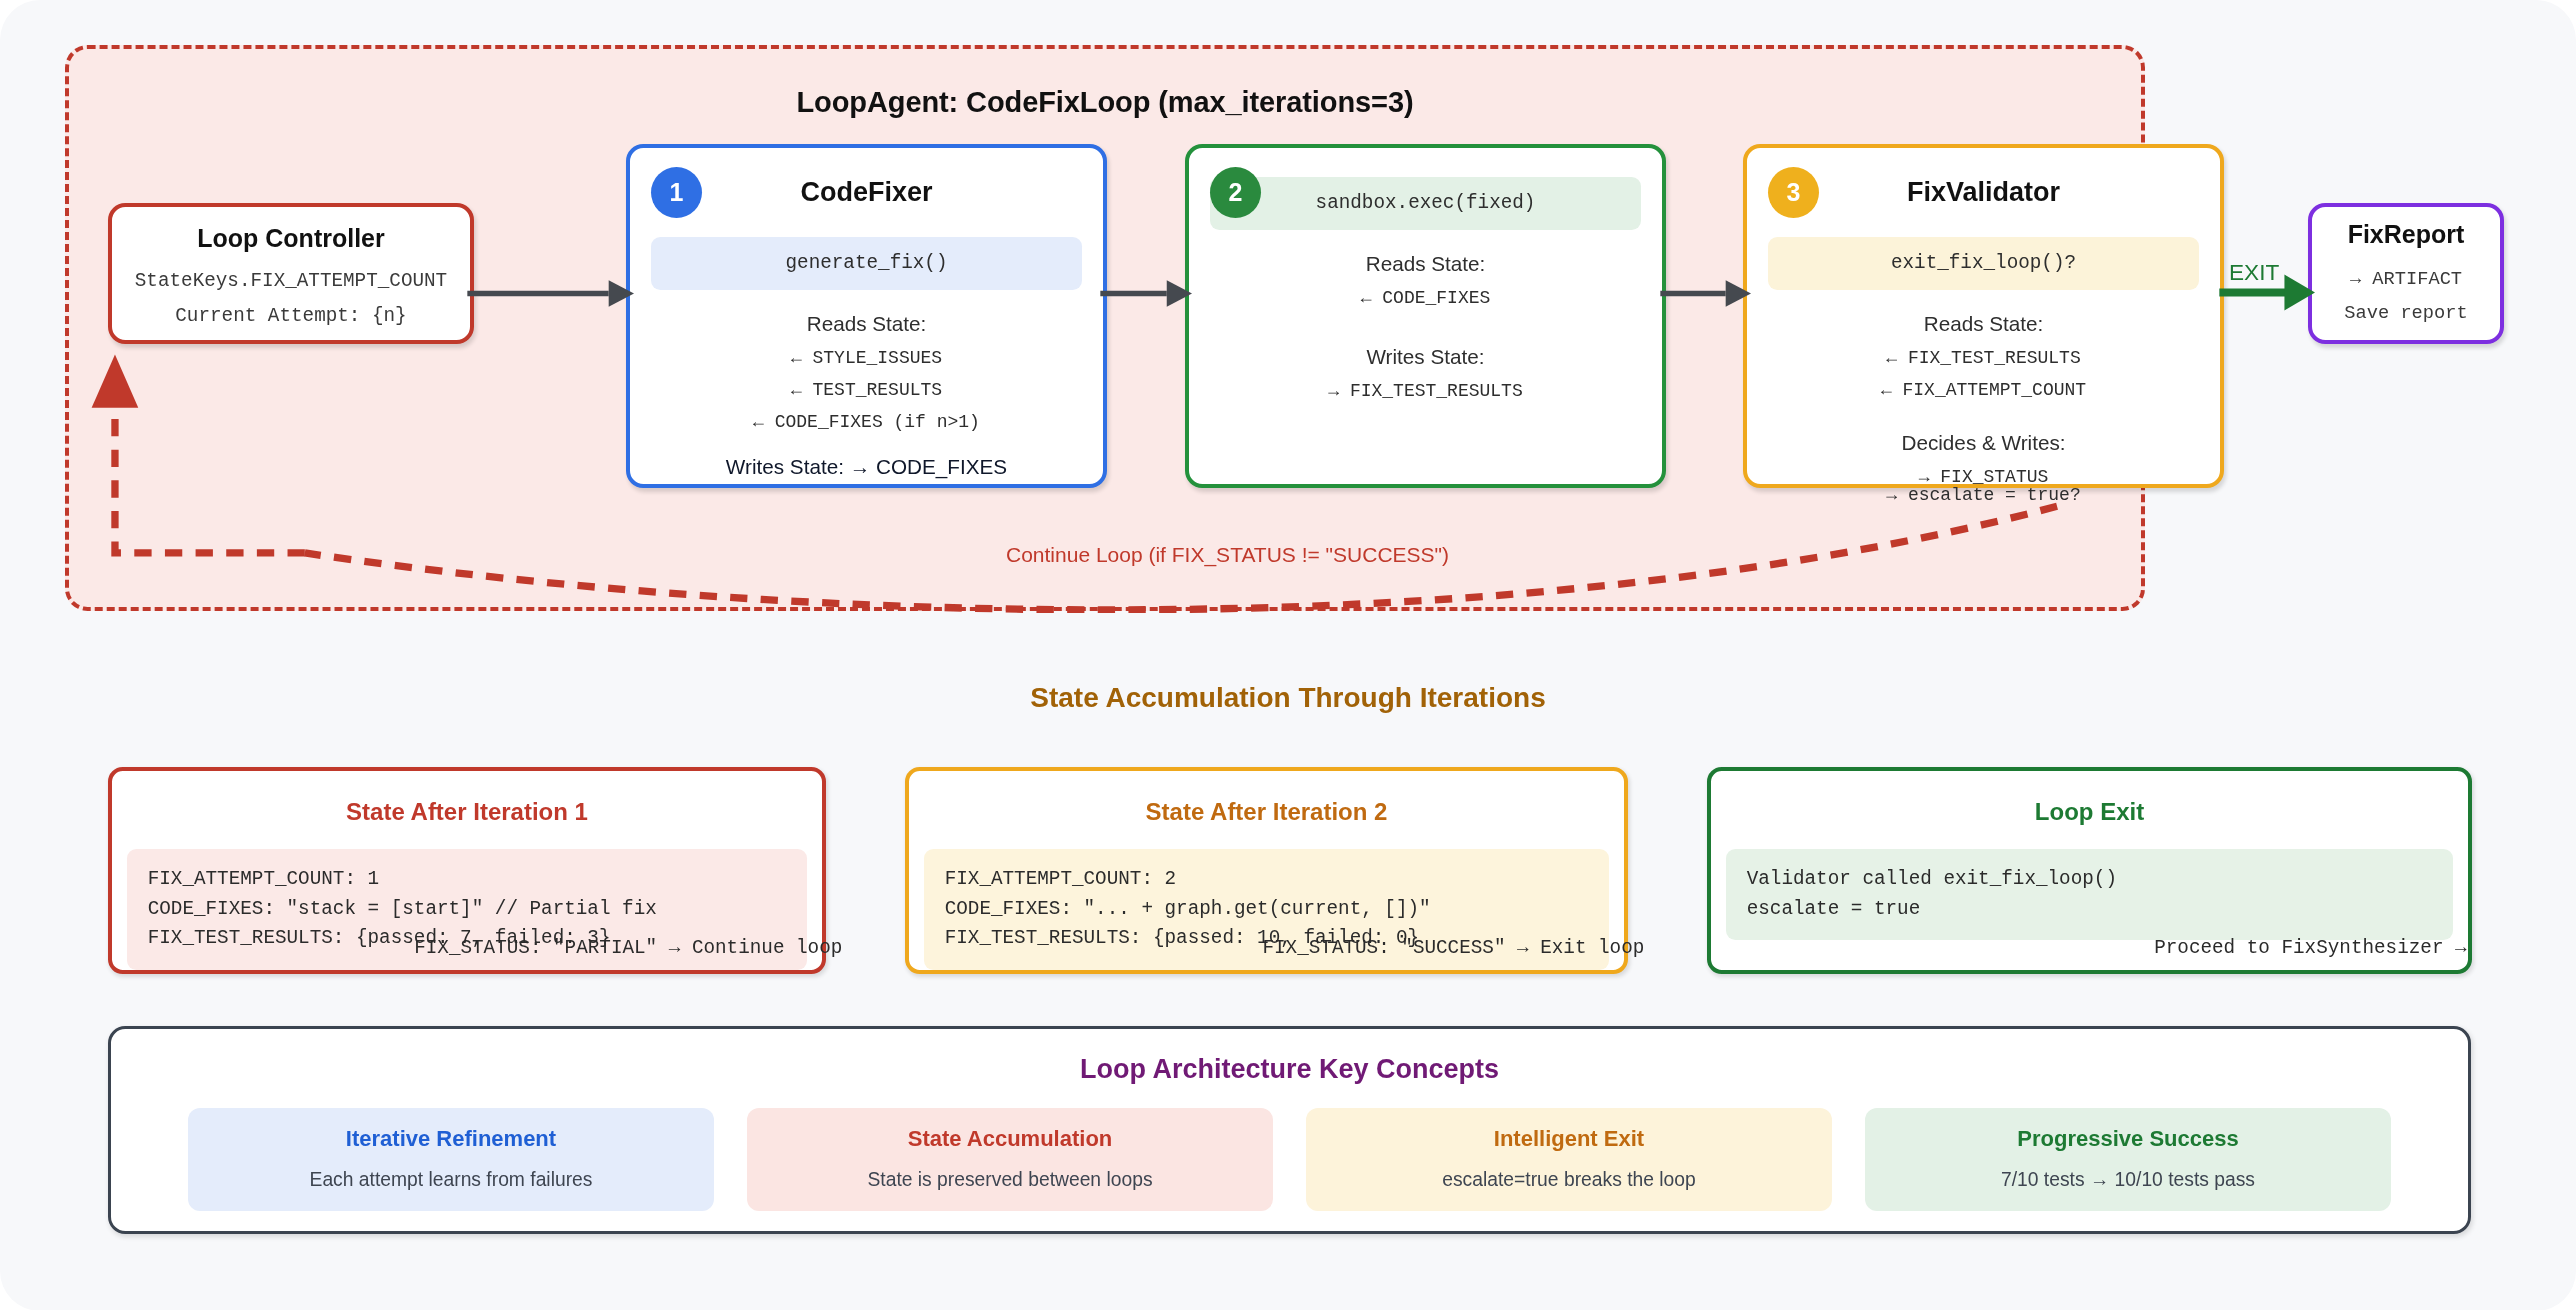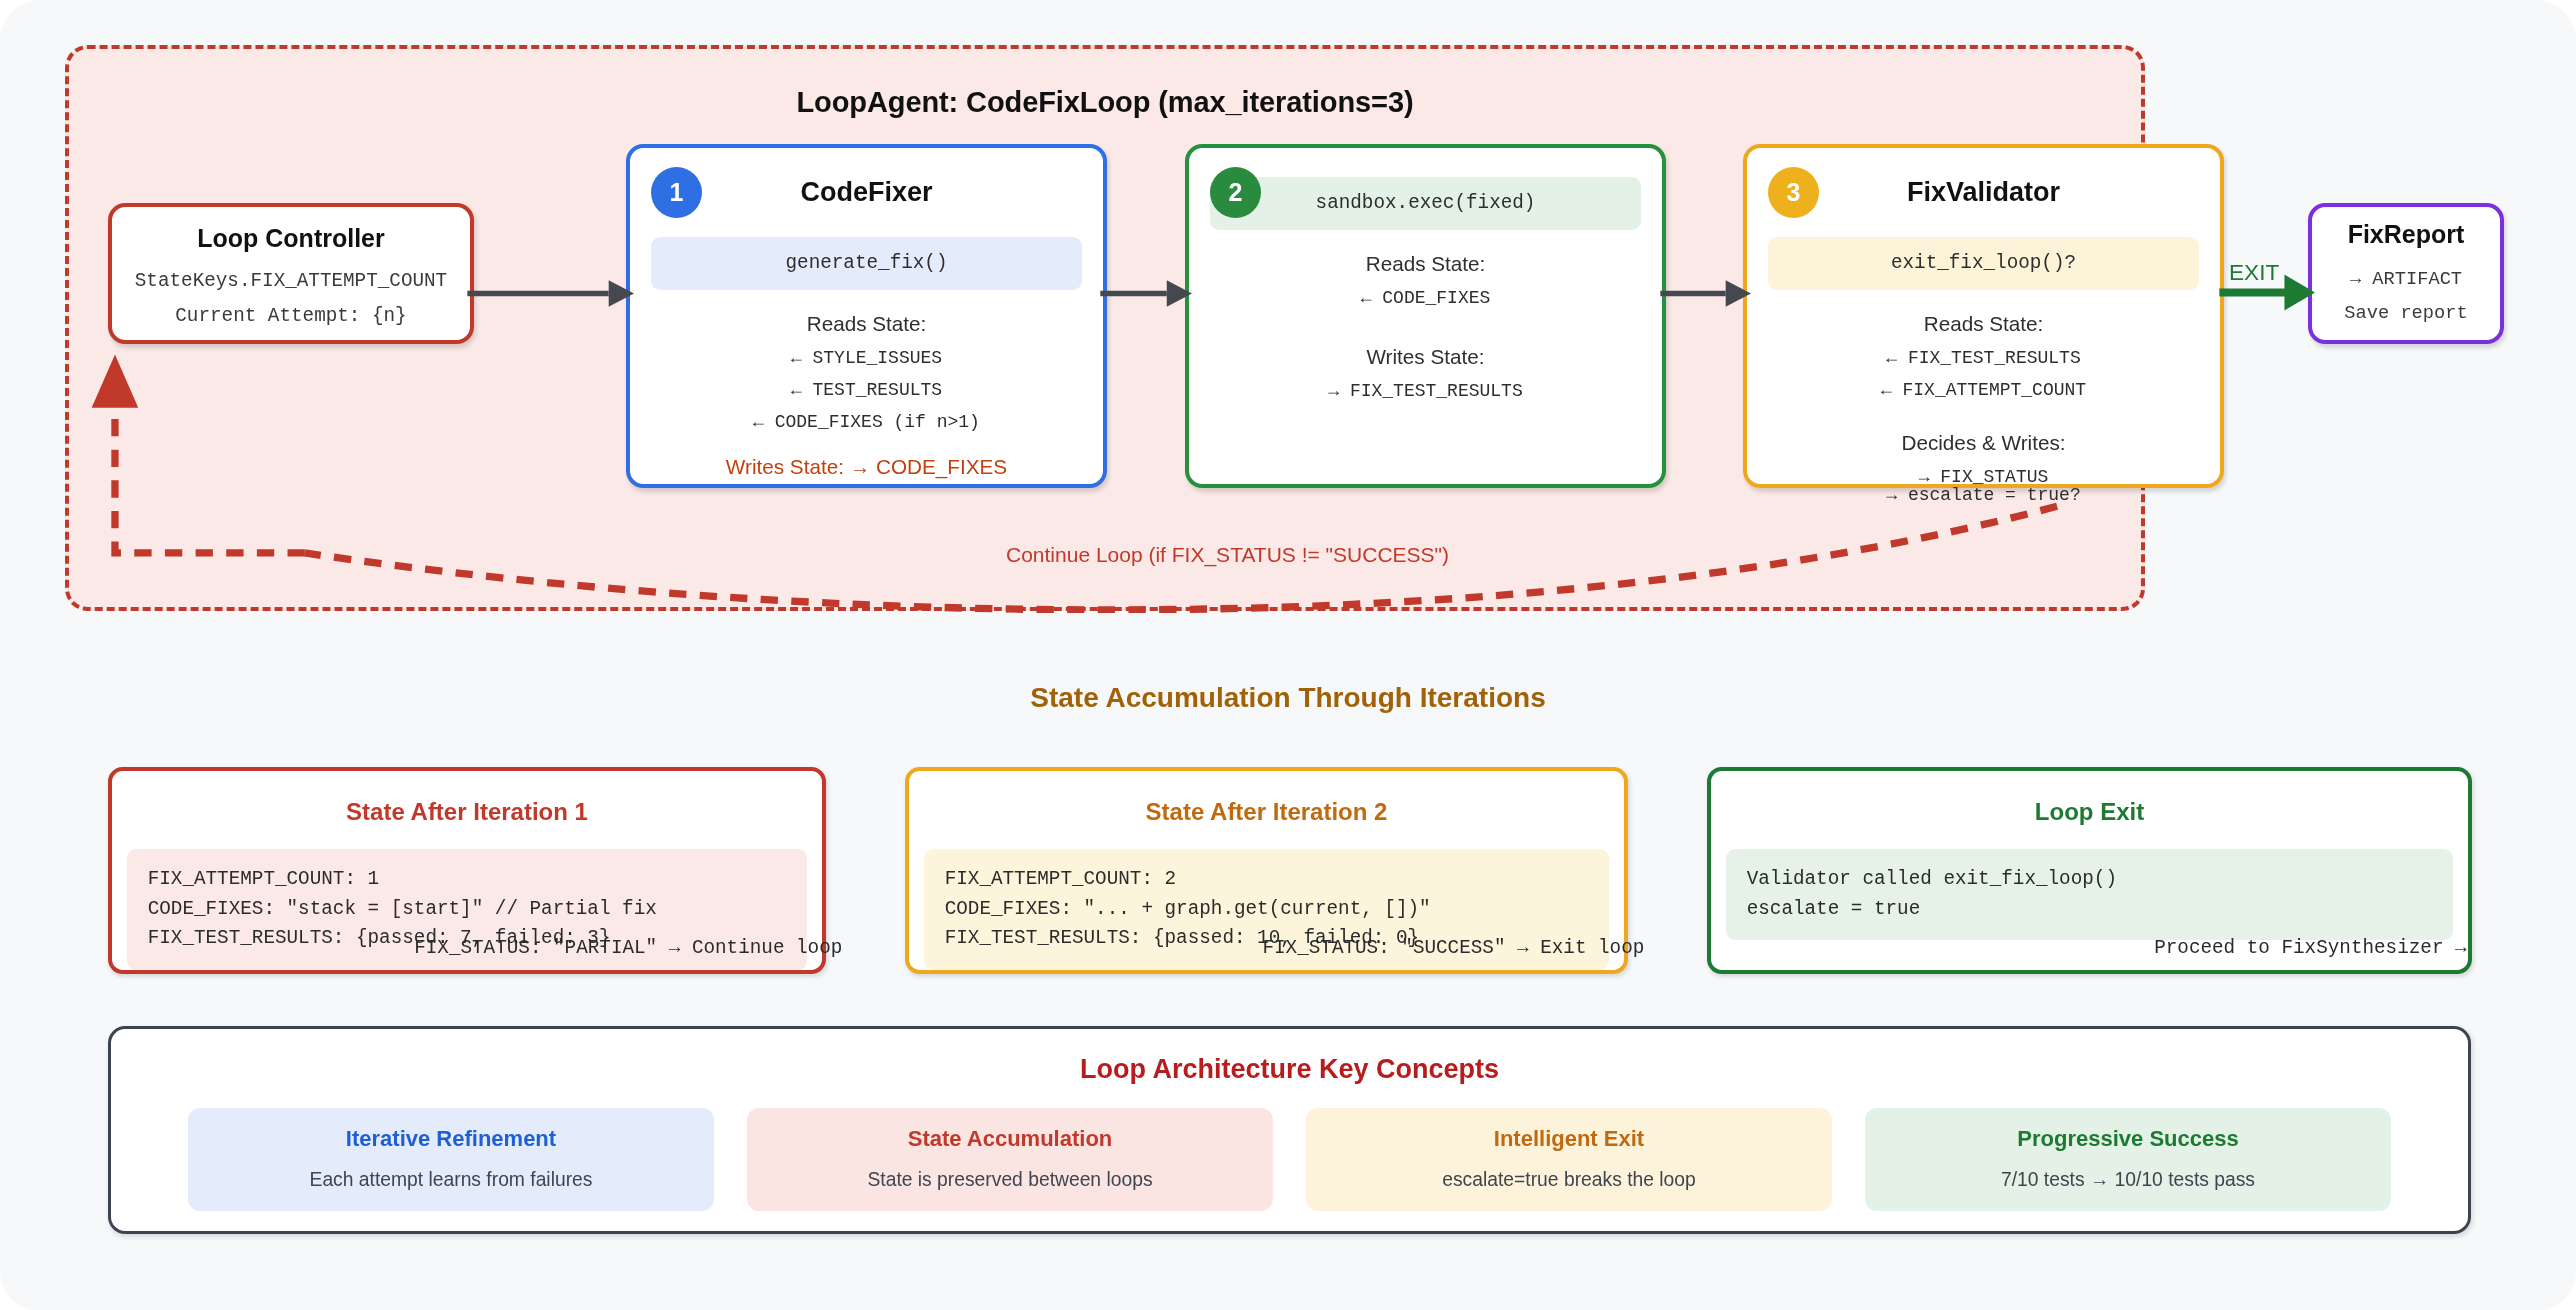--- a/index.html
+++ b/index.html
@@ -142,21 +142,21 @@
     text-align: center;
     font-family: "Liberation Mono", monospace;
     font-size: 18px;
     color: #2e2e2e;
     margin-top: 12px;
     white-space: nowrap;
   }
   .io-inline {
     text-align: center;
     font-size: 20.7px;
-    color: #c2410c;
+    color: #0f172a;
     margin-top: 22.6px;
     white-space: nowrap;
   }
   .overflow-line {
     position: absolute;
     left: 0;
     width: 100%;
     top: 337px;
     text-align: center;
     font-family: "Liberation Mono", monospace;
@@ -298,21 +298,21 @@
     background: #ffffff;
     border: 3.3px solid #3b4450;
     border-radius: 17.3px;
     box-sizing: border-box;
     box-shadow: 1.3px 2.7px 5.3px rgba(0,0,0,0.12);
   }
   #concepts-title {
     text-align: center;
     font-size: 27px;
     font-weight: bold;
-    color: #b91c1c;
+    color: #701a75;
     margin-top: 25px;
   }
   #concepts-row {
     display: flex;
     justify-content: center;
     gap: 33px;
     margin-top: 22.6px;
   }
   .concept {
     width: 526px;

